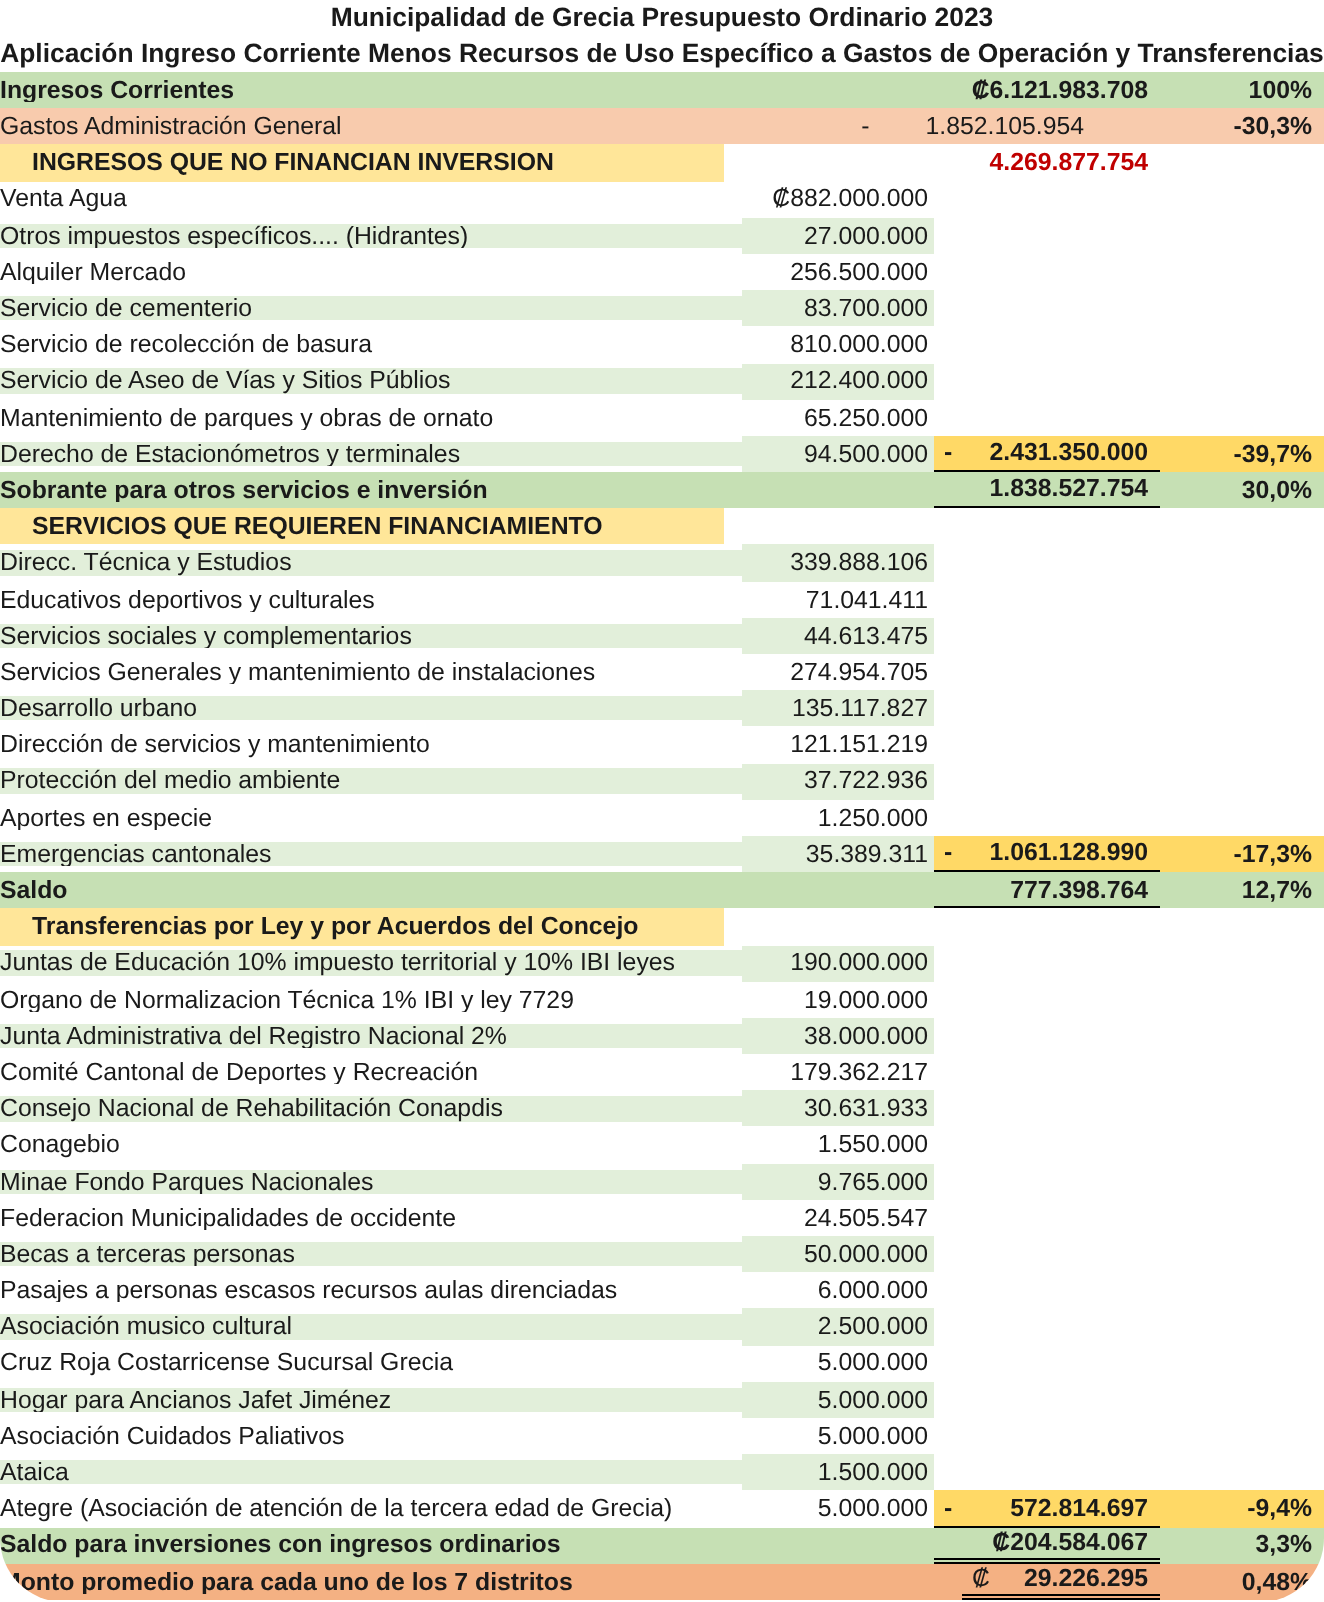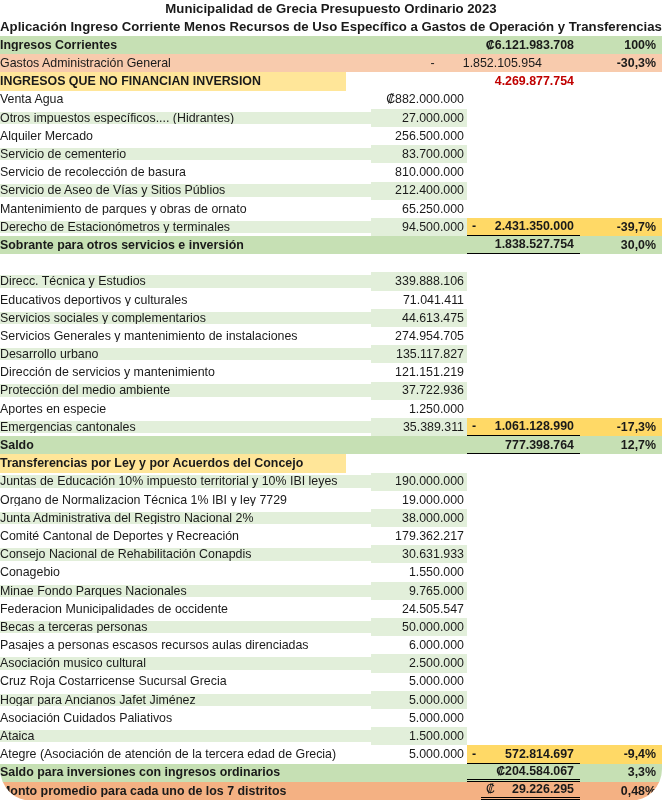--- a/index.html
+++ b/index.html
@@ -14,21 +14,21 @@
     -webkit-font-smoothing:antialiased;
   }
   .title-line{
     height:18px;line-height:18px;text-align:center;
     font-size:13.2px;font-weight:700;white-space:nowrap;
   }
   #rows{display:block;}
   .row{display:flex;align-items:center;height:18.2px;font-size:12.4px;line-height:1;}
   .cell-label{flex:1 1 auto;min-width:0;padding-left:0;white-space:nowrap;overflow:hidden;}
   .spacer{flex:1 1 auto;}
-  .section-label{flex:0 0 346px;padding-left:0;white-space:nowrap;
+  .section-label{flex:0 0 346px;padding-left:16px;white-space:nowrap;
     background:var(--yellow,#FFE699);font-weight:700;height:100%;display:flex;align-items:center;}
   .cell-b{flex:0 0 96px;text-align:left;padding-right:3px;white-space:nowrap;height:100%;
     display:flex;align-items:center;justify-content:flex-end;box-sizing:border-box;}
   .cell-c{flex:0 0 113px;height:100%;display:flex;align-items:center;justify-content:space-between;
     padding:0 6px 0 5px;box-sizing:border-box;white-space:nowrap;}
   .cell-c.narrow{flex:0 0 77px;margin-left:36px;}
   .cell-pct{flex:0 0 82px;text-align:right;padding-right:6px;font-weight:700;white-space:nowrap;
     height:100%;display:flex;align-items:center;justify-content:flex-end;box-sizing:border-box;}
   .c-num{font-weight:700;margin-left:auto;padding-left:17px;}
   .c-num.regular{font-weight:400;margin-left:11px;}
@@ -156,20 +156,21 @@
       <div class="row green">
         <div class="cell-label">Sobrante para otros servicios e inversión</div>
         <div class="cell-b"></div>
         <div class="cell-c b1">
           <span class="c-pre"></span>
           <span class="c-num">1.838.527.754</span>
         </div>
         <div class="cell-pct">30,0%</div>
       </div>
       <div class="row section">
+        <div class="section-label">SERVICIOS QUE REQUIEREN FINANCIAMIENTO</div>
         <div class="spacer"></div>
         <div class="cell-b"></div>
         <div class="cell-c">
           <span class="c-pre"></span>
           <span class="c-num"></span>
         </div>
         <div class="cell-pct"></div>
       </div>
       <div class="row stripe">
         <div class="cell-label">Direcc. Técnica y Estudios</div>

